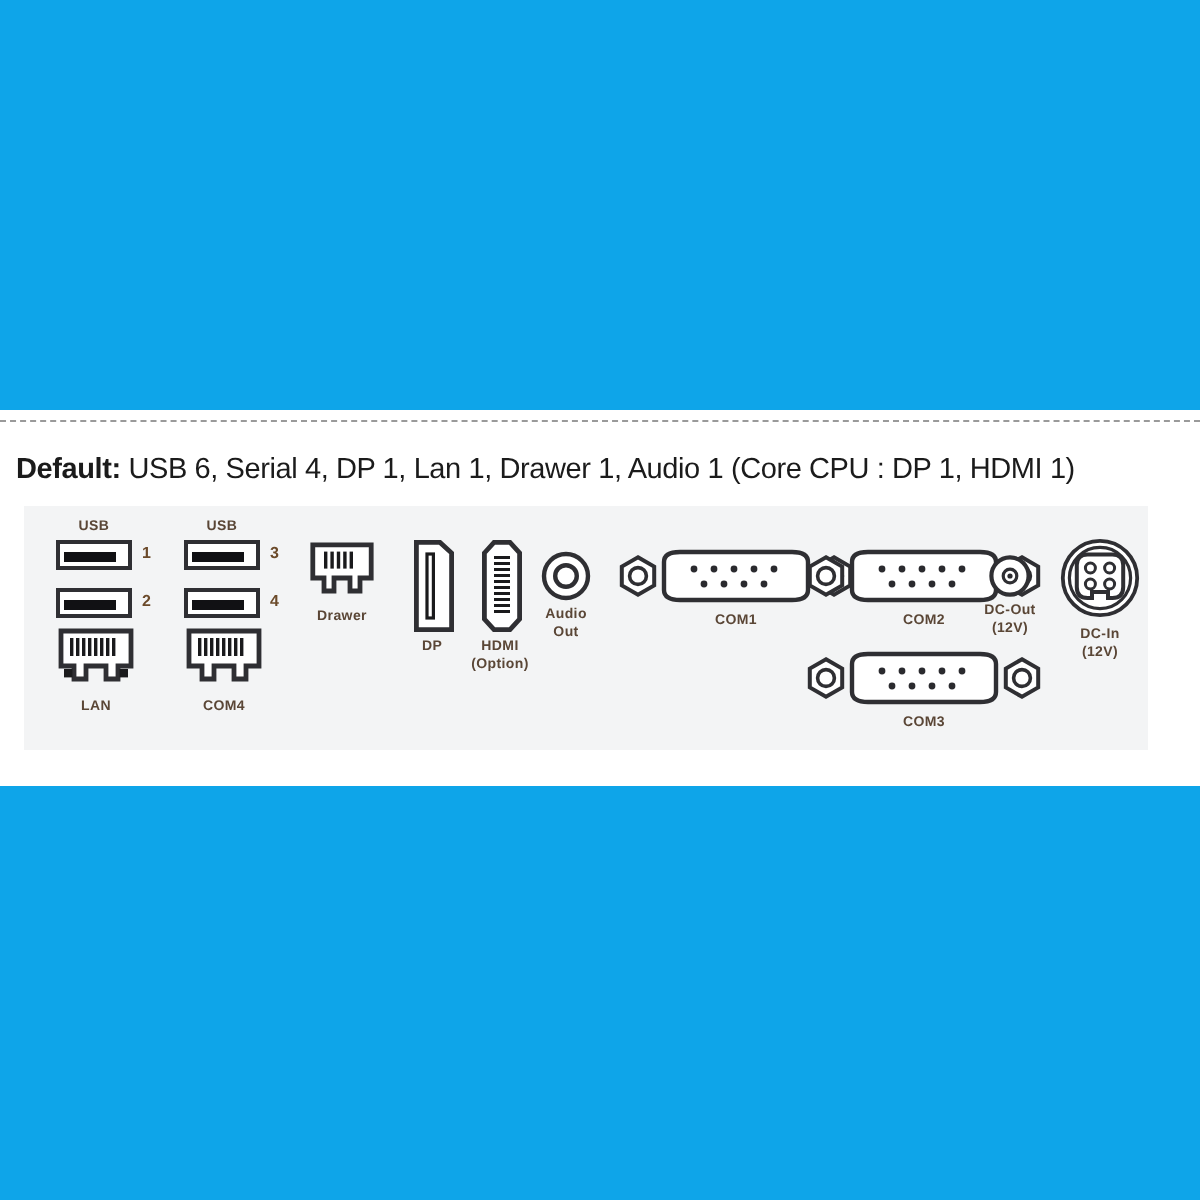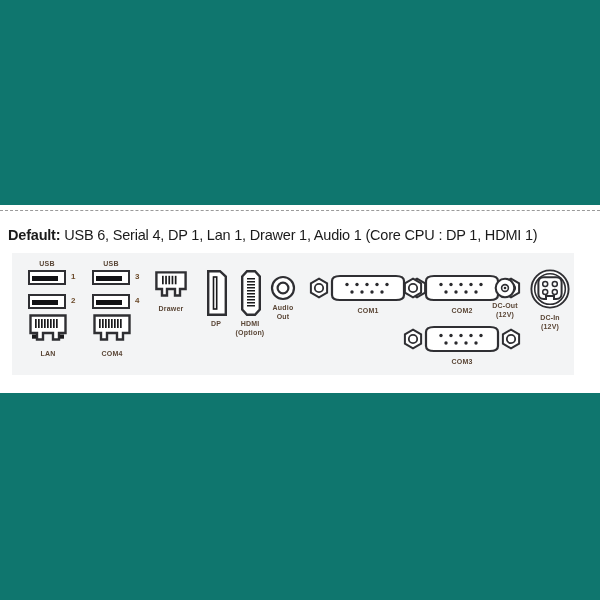--- a/index.html
+++ b/index.html
@@ -1,20 +1,20 @@
 <!DOCTYPE html>
 <html><head>
 <meta charset="utf-8">
 <style>
   html,body{margin:0;padding:0;}
   body{
     width:600px;height:600px;background:#000;overflow:hidden;
     font-family:"Liberation Sans", sans-serif;
   }
-  #stage{position:relative;width:600px;height:600px;background:#0f766e;}
+  #stage{position:relative;width:600px;height:600px;background:#0ea5e9;}
 
   
   .band{
     position:absolute;left:0;top:205px;width:600px;height:188px;
     background:#ffffff;
   }
   .dashed-rule{
     position:absolute;left:0;top:5px;width:600px;height:0;
     border-top:1px dashed #9a9a9a;
   }

